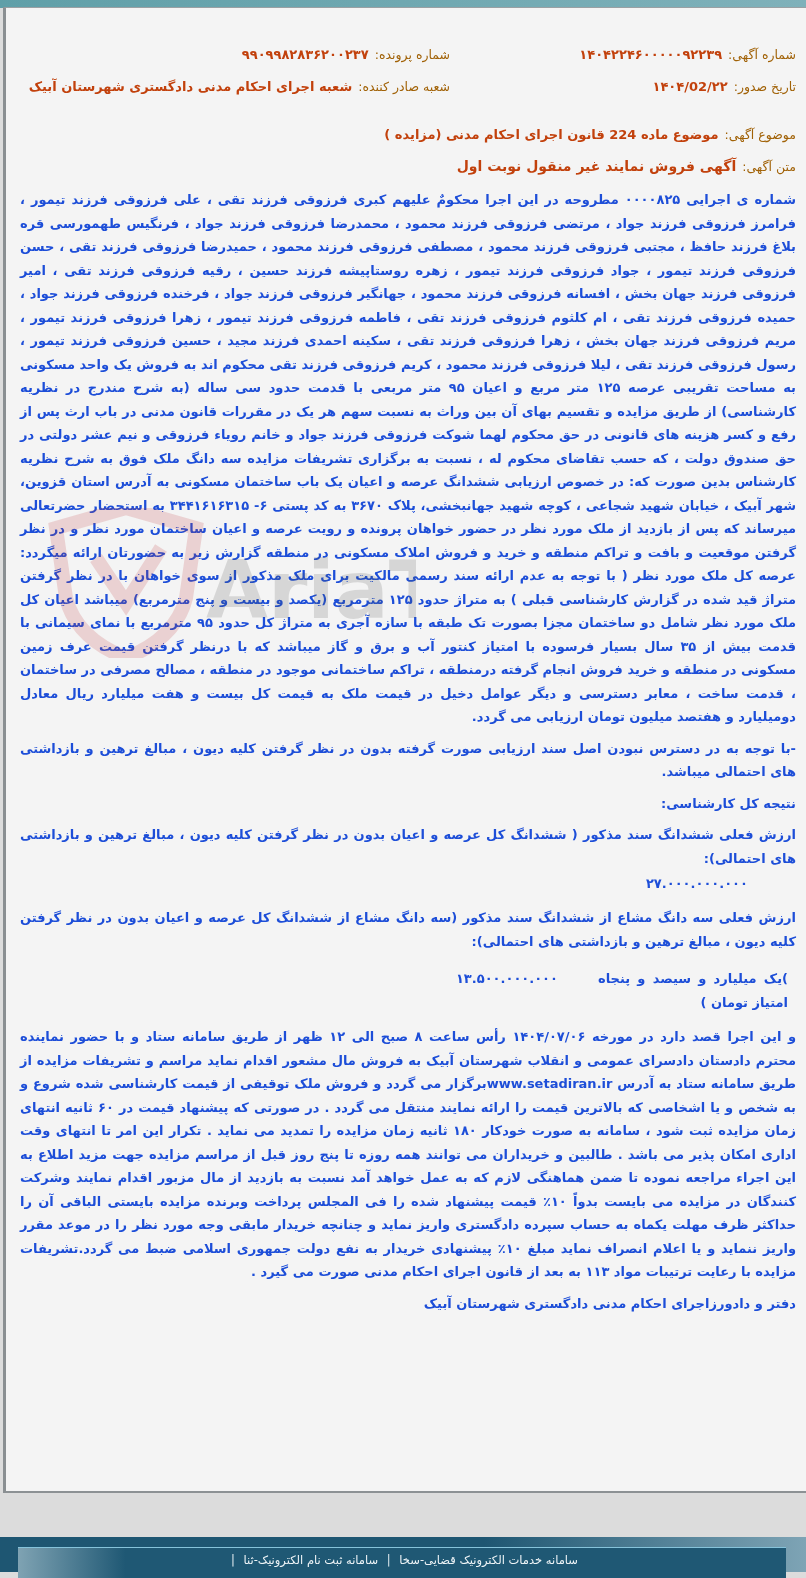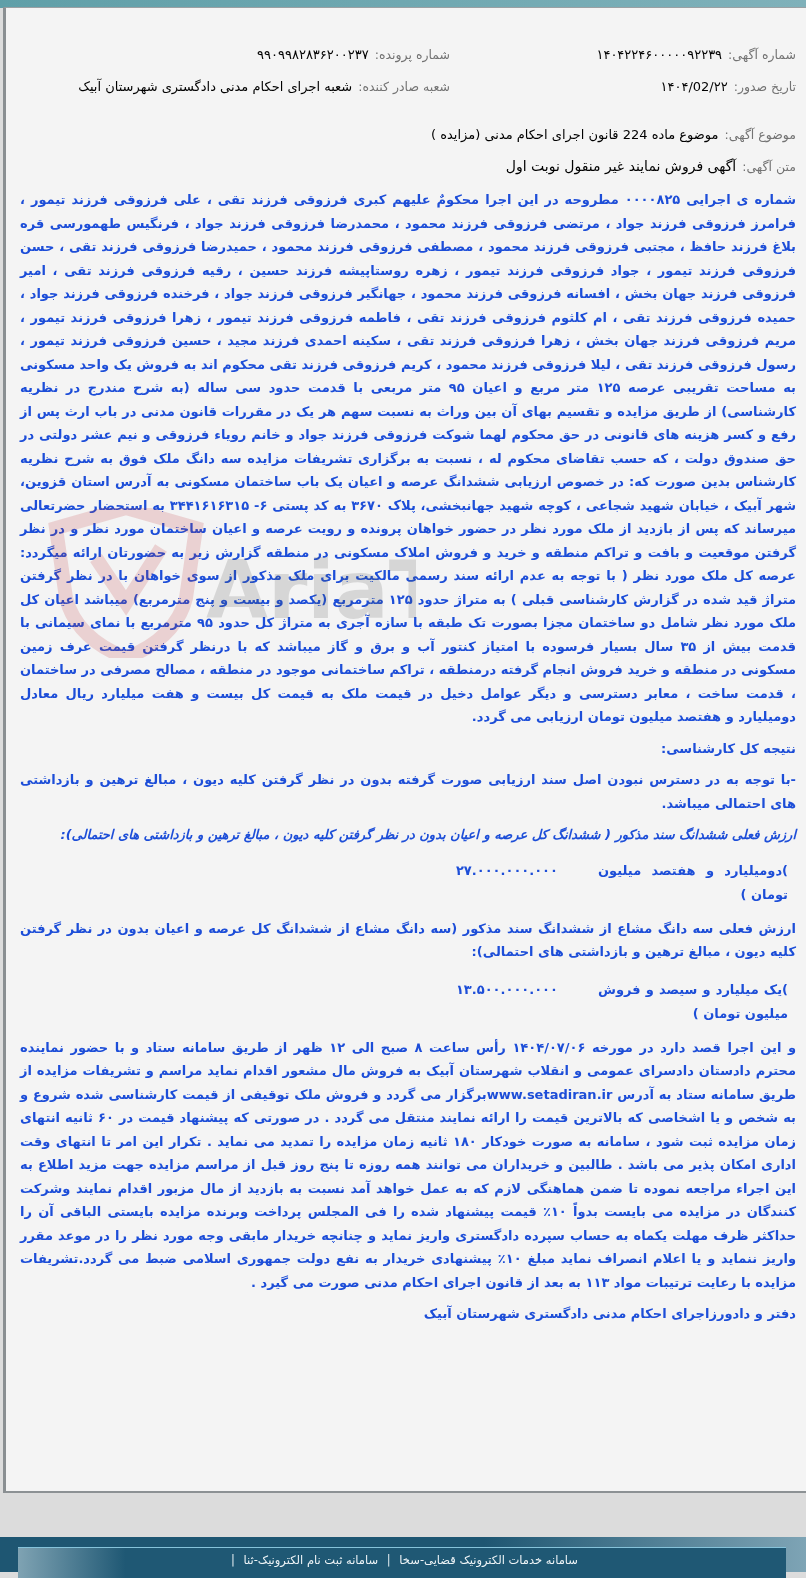--- a/index.html
+++ b/index.html
@@ -18,22 +18,22 @@
     }
     .panel-inner {
       position: absolute; left: 0; top: 0; right: 0; bottom: 0;
       direction: rtl; text-align: right;
       padding: 30px 10px 0 14px;
     }
     .meta-row { display: flex; flex-direction: row; height: 32px; align-items: center; font-size: 13px; }
     .meta-cell { display: flex; align-items: center; }
     .meta-cell.first { width: 300px; padding-right: 0; }
     .meta-cell.second { margin-right: 46px; }
-    .label { color: #737373; font-size: 12.5px; margin-left: 6px; white-space: nowrap; }
-    .value { color: #000000; font-weight: normal; font-size: 13px; white-space: nowrap; }
+    .label { color: #a16207; font-size: 12.5px; margin-left: 6px; white-space: nowrap; }
+    .value { color: #c2410c; font-weight: bold; font-size: 13px; white-space: nowrap; }
     .subject-row { margin-top: 20px; font-size: 13px; display: flex; align-items: center; height: 24px; }
     .text-row { margin-top: 8px; font-size: 13px; display: flex; align-items: center; height: 24px; }
     .body-text {
       margin-top: 10px; font-size: 13px; font-weight: bold; color: #1d4ed8;
       line-height: 23.5px; text-align: justify; padding-left: 0;
     }
     .para { margin-bottom: 8px; }
     .amount-row { display: flex; justify-content: flex-start; font-size: 13px; font-weight: bold; line-height: 24px; margin: 2px 0 10px 0; padding-right: 8px; }
     .amount-row .words { width: 190px; }
     .amount-row .num { margin-right: 40px; direction: ltr; }
@@ -93,30 +93,29 @@
       <span class="value">موضوع ماده 224 قانون اجرای احکام مدنی (مزایده )</span>
     </div>
 
     <div class="text-row">
       <span class="label">متن آگهی:</span>
       <span class="value" style="font-size:14px;">آگهی فروش نمایند غیر منقول نوبت اول</span>
     </div>
 
     <div class="body-text">
       <p class="para">شماره ی اجرایی ۰۰۰۰۸۲۵ مطروحه در این اجرا محکومٌ علیهم کبری فرزوقی فرزند تقی ، علی فرزوقی فرزند تیمور ، فرامرز فرزوقی فرزند جواد ، مرتضی فرزوقی فرزند محمود ، محمدرضا فرزوقی فرزند جواد ، فرنگیس طهمورسی قره بلاغ فرزند حافظ ، مجتبی فرزوقی فرزند محمود ، مصطفی فرزوقی فرزند محمود ، حمیدرضا فرزوقی فرزند تقی ، حسن فرزوقی فرزند تیمور ، جواد فرزوقی فرزند تیمور ، زهره روستاپیشه فرزند حسین ، رقیه فرزوقی فرزند تقی ، امیر فرزوقی فرزند جهان بخش ، افسانه فرزوقی فرزند محمود ، جهانگیر فرزوقی فرزند جواد ، فرخنده فرزوقی فرزند جواد ، حمیده فرزوقی فرزند تقی ، ام کلثوم فرزوقی فرزند تقی ، فاطمه فرزوقی فرزند تیمور ، زهرا فرزوقی فرزند تیمور ، مریم فرزوقی فرزند جهان بخش ، زهرا فرزوقی فرزند تقی ، سکینه احمدی فرزند مجید ، حسین فرزوقی فرزند تیمور ، رسول فرزوقی فرزند تقی ، لیلا فرزوقی فرزند محمود ، کریم فرزوقی فرزند تقی محکوم اند به فروش یک واحد مسکونی به مساحت تقریبی عرصه ۱۲۵ متر مربع و اعیان ۹۵ متر مربعی با قدمت حدود سی ساله (به شرح مندرج در نظریه کارشناسی) از طریق مزایده و تقسیم بهای آن بین وراث به نسبت سهم هر یک در مقررات قانون مدنی در باب ارث پس از رفع و کسر هزینه های قانونی در حق محکوم لهما شوکت فرزوقی فرزند جواد و خانم روياء فرزوقی و نیم عشر دولتی در حق صندوق دولت ، که حسب تقاضای محکوم له ، نسبت به برگزاری تشریفات مزایده سه دانگ ملک فوق به شرح نظریه کارشناس بدین صورت که: در خصوص ارزیابی ششدانگ عرصه و اعیان یک باب ساختمان مسکونی به آدرس استان قزوین، شهر آبیک ، خیابان شهید شجاعی ، کوچه شهید جهانبخشی، پلاک ۳۶۷۰ به کد پستی ۶- ۳۴۴۱۶۱۶۳۱۵ به استحضار حضرتعالی میرساند که پس از بازدید از ملک مورد نظر در حضور خواهان پرونده و رویت عرصه و اعیان ساختمان مورد نظر و در نظر گرفتن موقعیت و بافت و تراکم منطقه و خرید و فروش املاک مسکونی در منطقه گزارش زیر به حضورتان ارائه میگردد: عرصه کل ملک مورد نظر ( با توجه به عدم ارائه سند رسمی مالکیت برای ملک مذکور از سوی خواهان با در نظر گرفتن متراژ قید شده در گزارش کارشناسی قبلی ) به متراژ حدود ۱۲۵ مترمربع (یکصد و بیست و پنج مترمربع) میباشد اعیان کل ملک مورد نظر شامل دو ساختمان مجزا بصورت تک طبقه با سازه آجری به متراژ کل حدود ۹۵ مترمربع با نمای سیمانی با قدمت بیش از ۳۵ سال بسیار فرسوده با امتیاز کنتور آب و برق و گاز میباشد که با درنظر گرفتن قیمت عرف زمین مسکونی در منطقه و خرید فروش انجام گرفته درمنطقه ، تراکم ساختمانی موجود در منطقه ، مصالح مصرفی در ساختمان ، قدمت ساخت ، معابر دسترسی و دیگر عوامل دخیل در قیمت ملک به قیمت کل بیست و هفت میلیارد ریال معادل دومیلیارد و هفتصد میلیون تومان ارزیابی می گردد.</p>
+      <p class="para">-با توجه به در دسترس نبودن اصل سند ارزیابی صورت گرفته بدون در نظر گرفتن کلیه دیون ، مبالغ ترهین و بازداشتی های احتمالی میباشد.</p>
       <p class="para">نتیجه کل کارشناسی:</p>
-      <p class="para">-با توجه به در دسترس نبودن اصل سند ارزیابی صورت گرفته بدون در نظر گرفتن کلیه دیون ، مبالغ ترهین و بازداشتی های احتمالی میباشد.</p>
-      <p class="para" style="margin-bottom:12px;font-style:italic;">ارزش فعلی ششدانگ سند مذکور ( ششدانگ کل عرصه و اعیان بدون در نظر گرفتن کلیه دیون ، مبالغ ترهین و بازداشتی های احتمالی):</p>
+      <p class="para" style="margin-bottom:2px;">ارزش فعلی ششدانگ سند مذکور ( ششدانگ کل عرصه و اعیان بدون در نظر گرفتن کلیه دیون ، مبالغ ترهین و بازداشتی های احتمالی):</p>
       <div class="amount-row">
-        <span class="words">)دومیلیارد و هفتصد میلیون تومان )</span>
         <span class="num">۲۷.۰۰۰.۰۰۰.۰۰۰</span>
       </div>
       <p class="para" style="margin-bottom:14px;">ارزش فعلی سه دانگ مشاع از ششدانگ سند مذکور (سه دانگ مشاع از ششدانگ کل عرصه و اعیان بدون در نظر گرفتن کلیه دیون ، مبالغ ترهین و بازداشتی های احتمالی):</p>
       <div class="amount-row">
-        <span class="words">)یک میلیارد و سیصد و فروش میلیون تومان )</span>
+        <span class="words">)یک میلیارد و سیصد و پنجاه امتیاز تومان )</span>
         <span class="num">۱۳.۵۰۰.۰۰۰.۰۰۰</span>
       </div>
       <p class="para">
         <span>و این اجرا قصد دارد در مورخه ۱۴۰۴/۰۷/۰۶ رأس ساعت ۸ صبح الی ۱۲ ظهر از طریق سامانه ستاد و با حضور نماینده محترم دادستان دادسرای عمومی و انقلاب شهرستان آبیک به فروش مال مشعور اقدام نماید مراسم و تشریفات مزایده از طریق سامانه ستاد به آدرس </span><span>www.setadiran.ir</span><span>برگزار می گردد و فروش ملک توقیفی از قیمت کارشناسی شده شروع و به شخص و یا اشخاصی که بالاترین قیمت را ارائه نمایند منتقل می گردد . در صورتی که پیشنهاد قیمت در ۶۰ ثانیه انتهای زمان مزایده ثبت شود ، سامانه به صورت خودکار ۱۸۰ ثانیه زمان مزایده را تمدید می نماید . تکرار این امر تا انتهای وقت اداری امکان پذیر می باشد . طالبین و خریداران می توانند همه روزه تا پنج روز قبل از مراسم مزایده جهت مزید اطلاع به این اجراء مراجعه نموده تا ضمن هماهنگی لازم که به عمل خواهد آمد نسبت به بازدید از مال مزبور اقدام نمایند وشرکت کنندگان در مزایده می بایست بدواً ۱۰٪ قیمت پیشنهاد شده را فی المجلس پرداخت وبرنده مزایده بایستی الباقی آن را حداکثر ظرف مهلت یکماه به حساب سپرده دادگستری واریز نماید و چنانچه خریدار مابقی وجه مورد نظر را در موعد مقرر واریز ننماید و یا اعلام انصراف نماید مبلغ ۱۰٪ پیشنهادی خریدار به نفع دولت جمهوری اسلامی ضبط می گردد.تشریفات مزایده با رعایت ترتیبات مواد ۱۱۳ به بعد از قانون اجرای احکام مدنی صورت می گیرد .</span>
       </p>
       <p class="para">دفتر و دادورزاجرای احکام مدنی دادگستری شهرستان آبیک</p>
     </div>
   </div>
 
   <svg class="watermark" viewBox="0 0 380 150">

